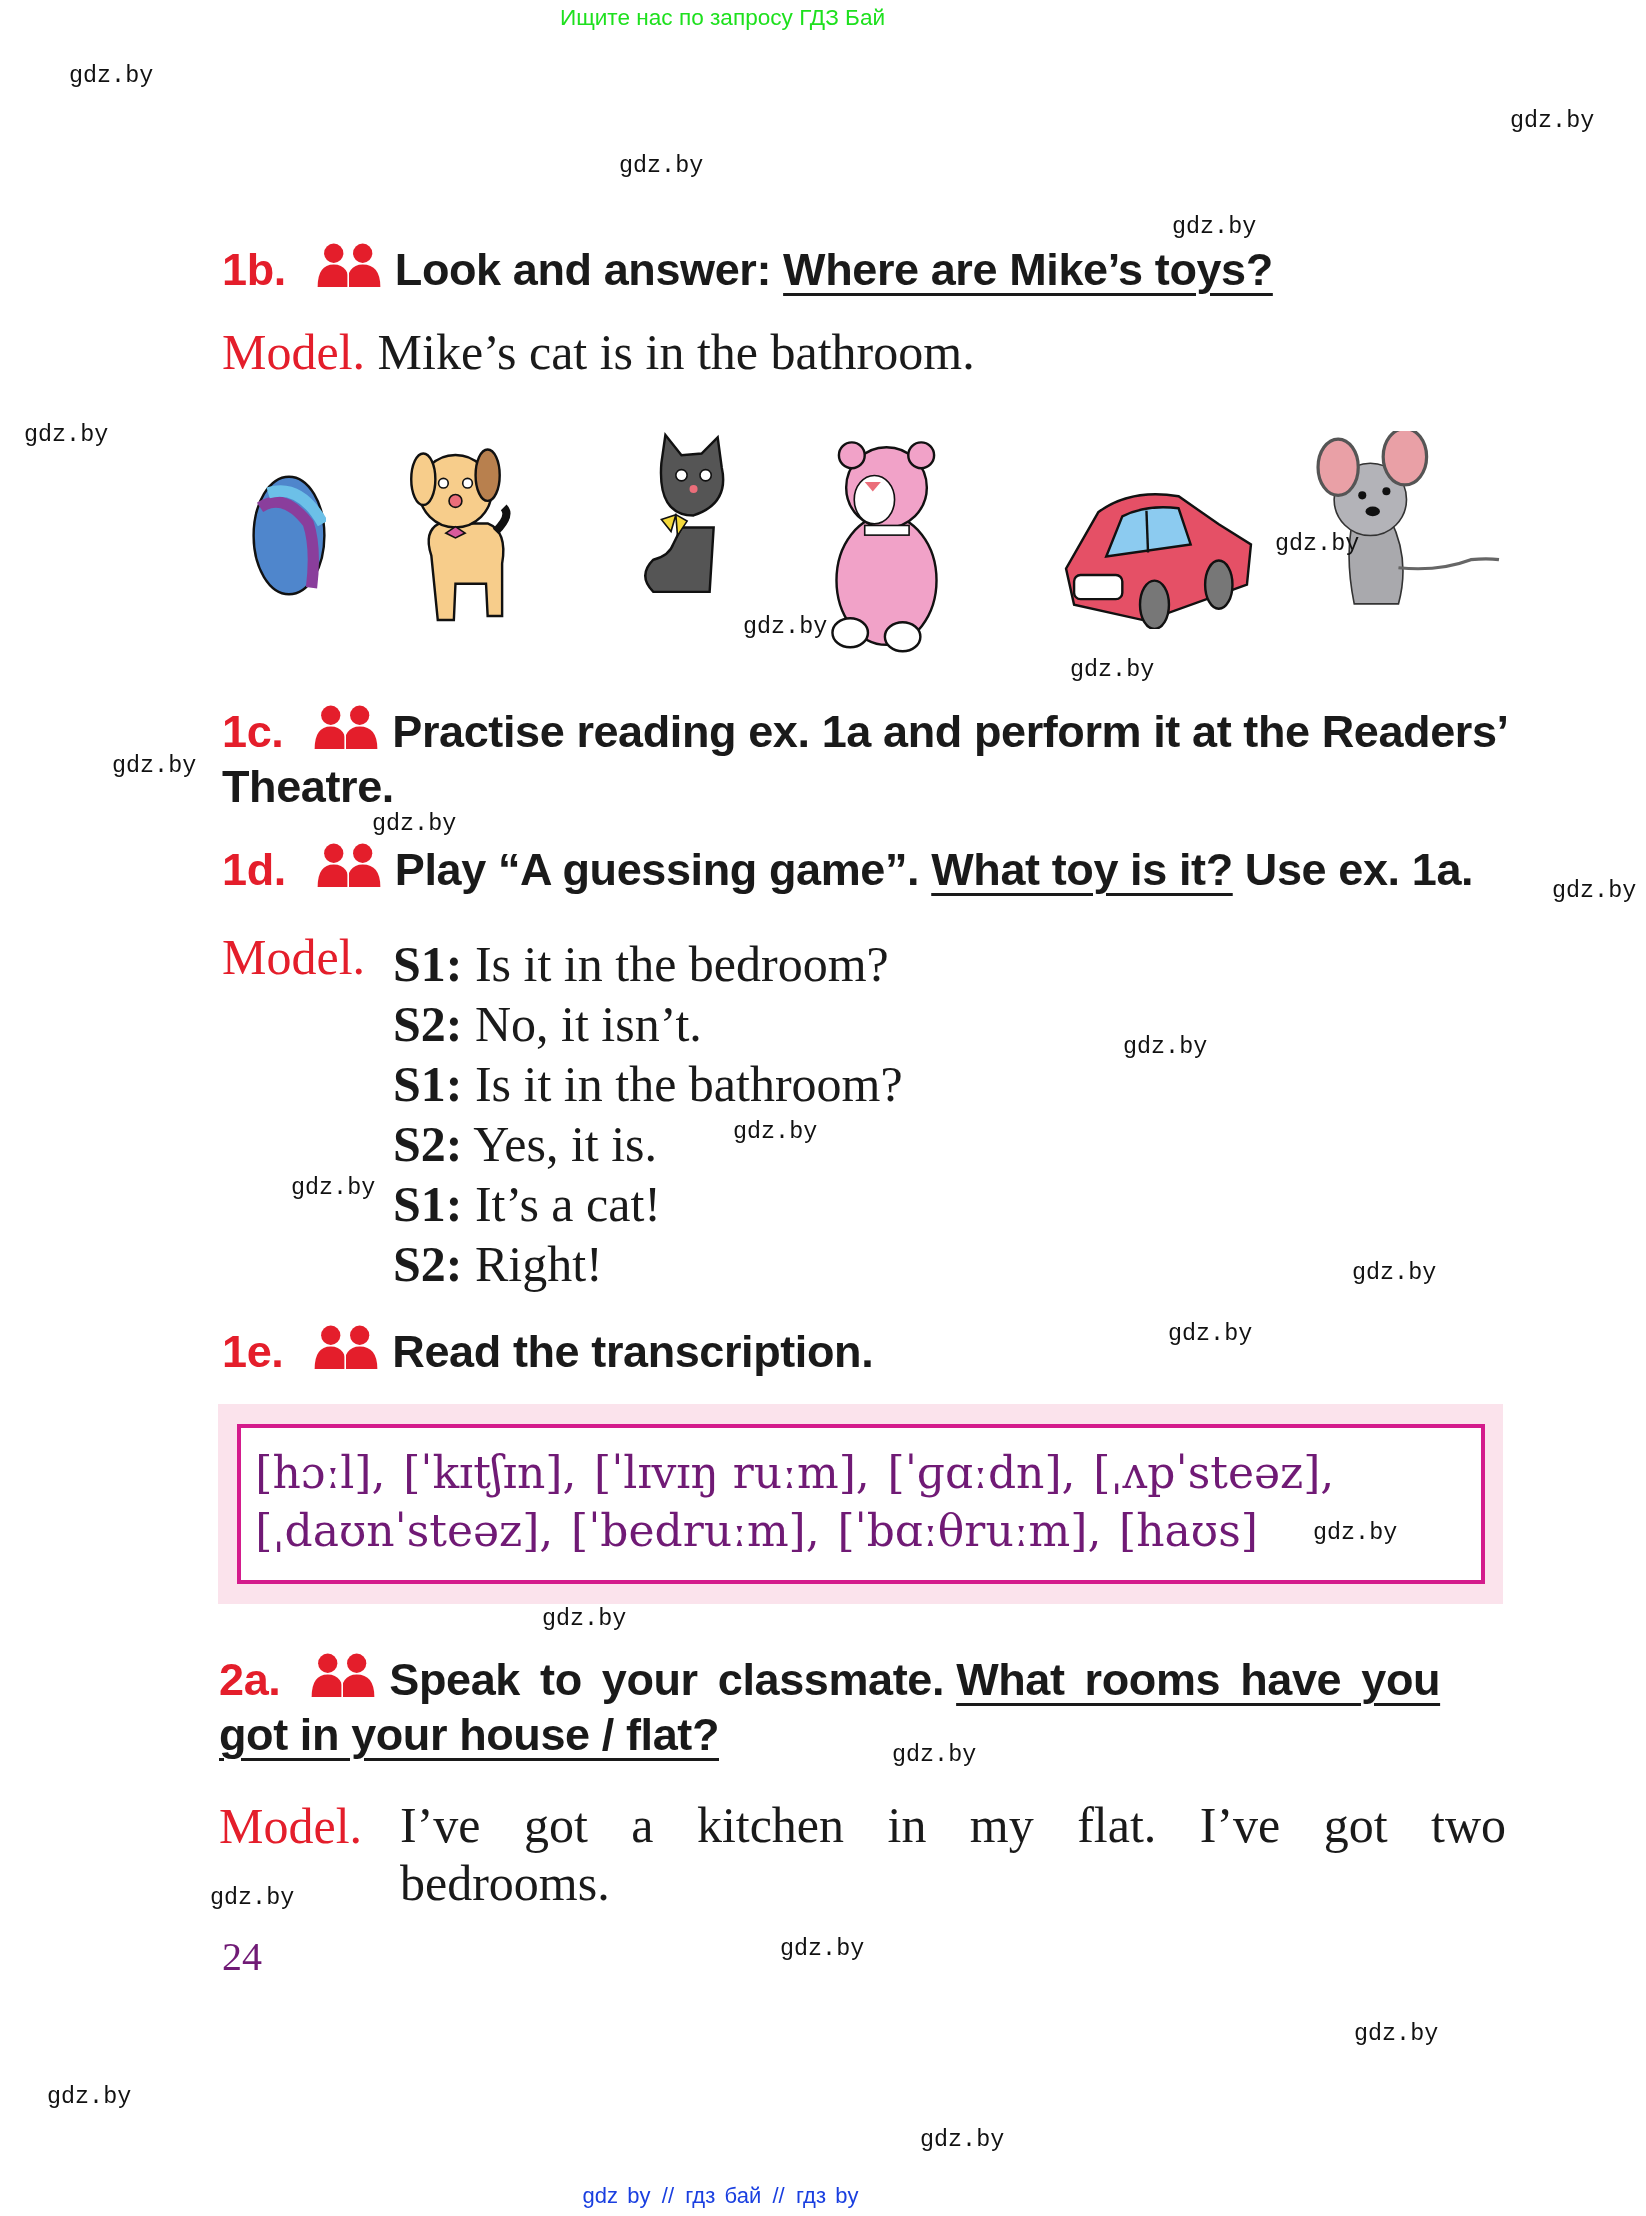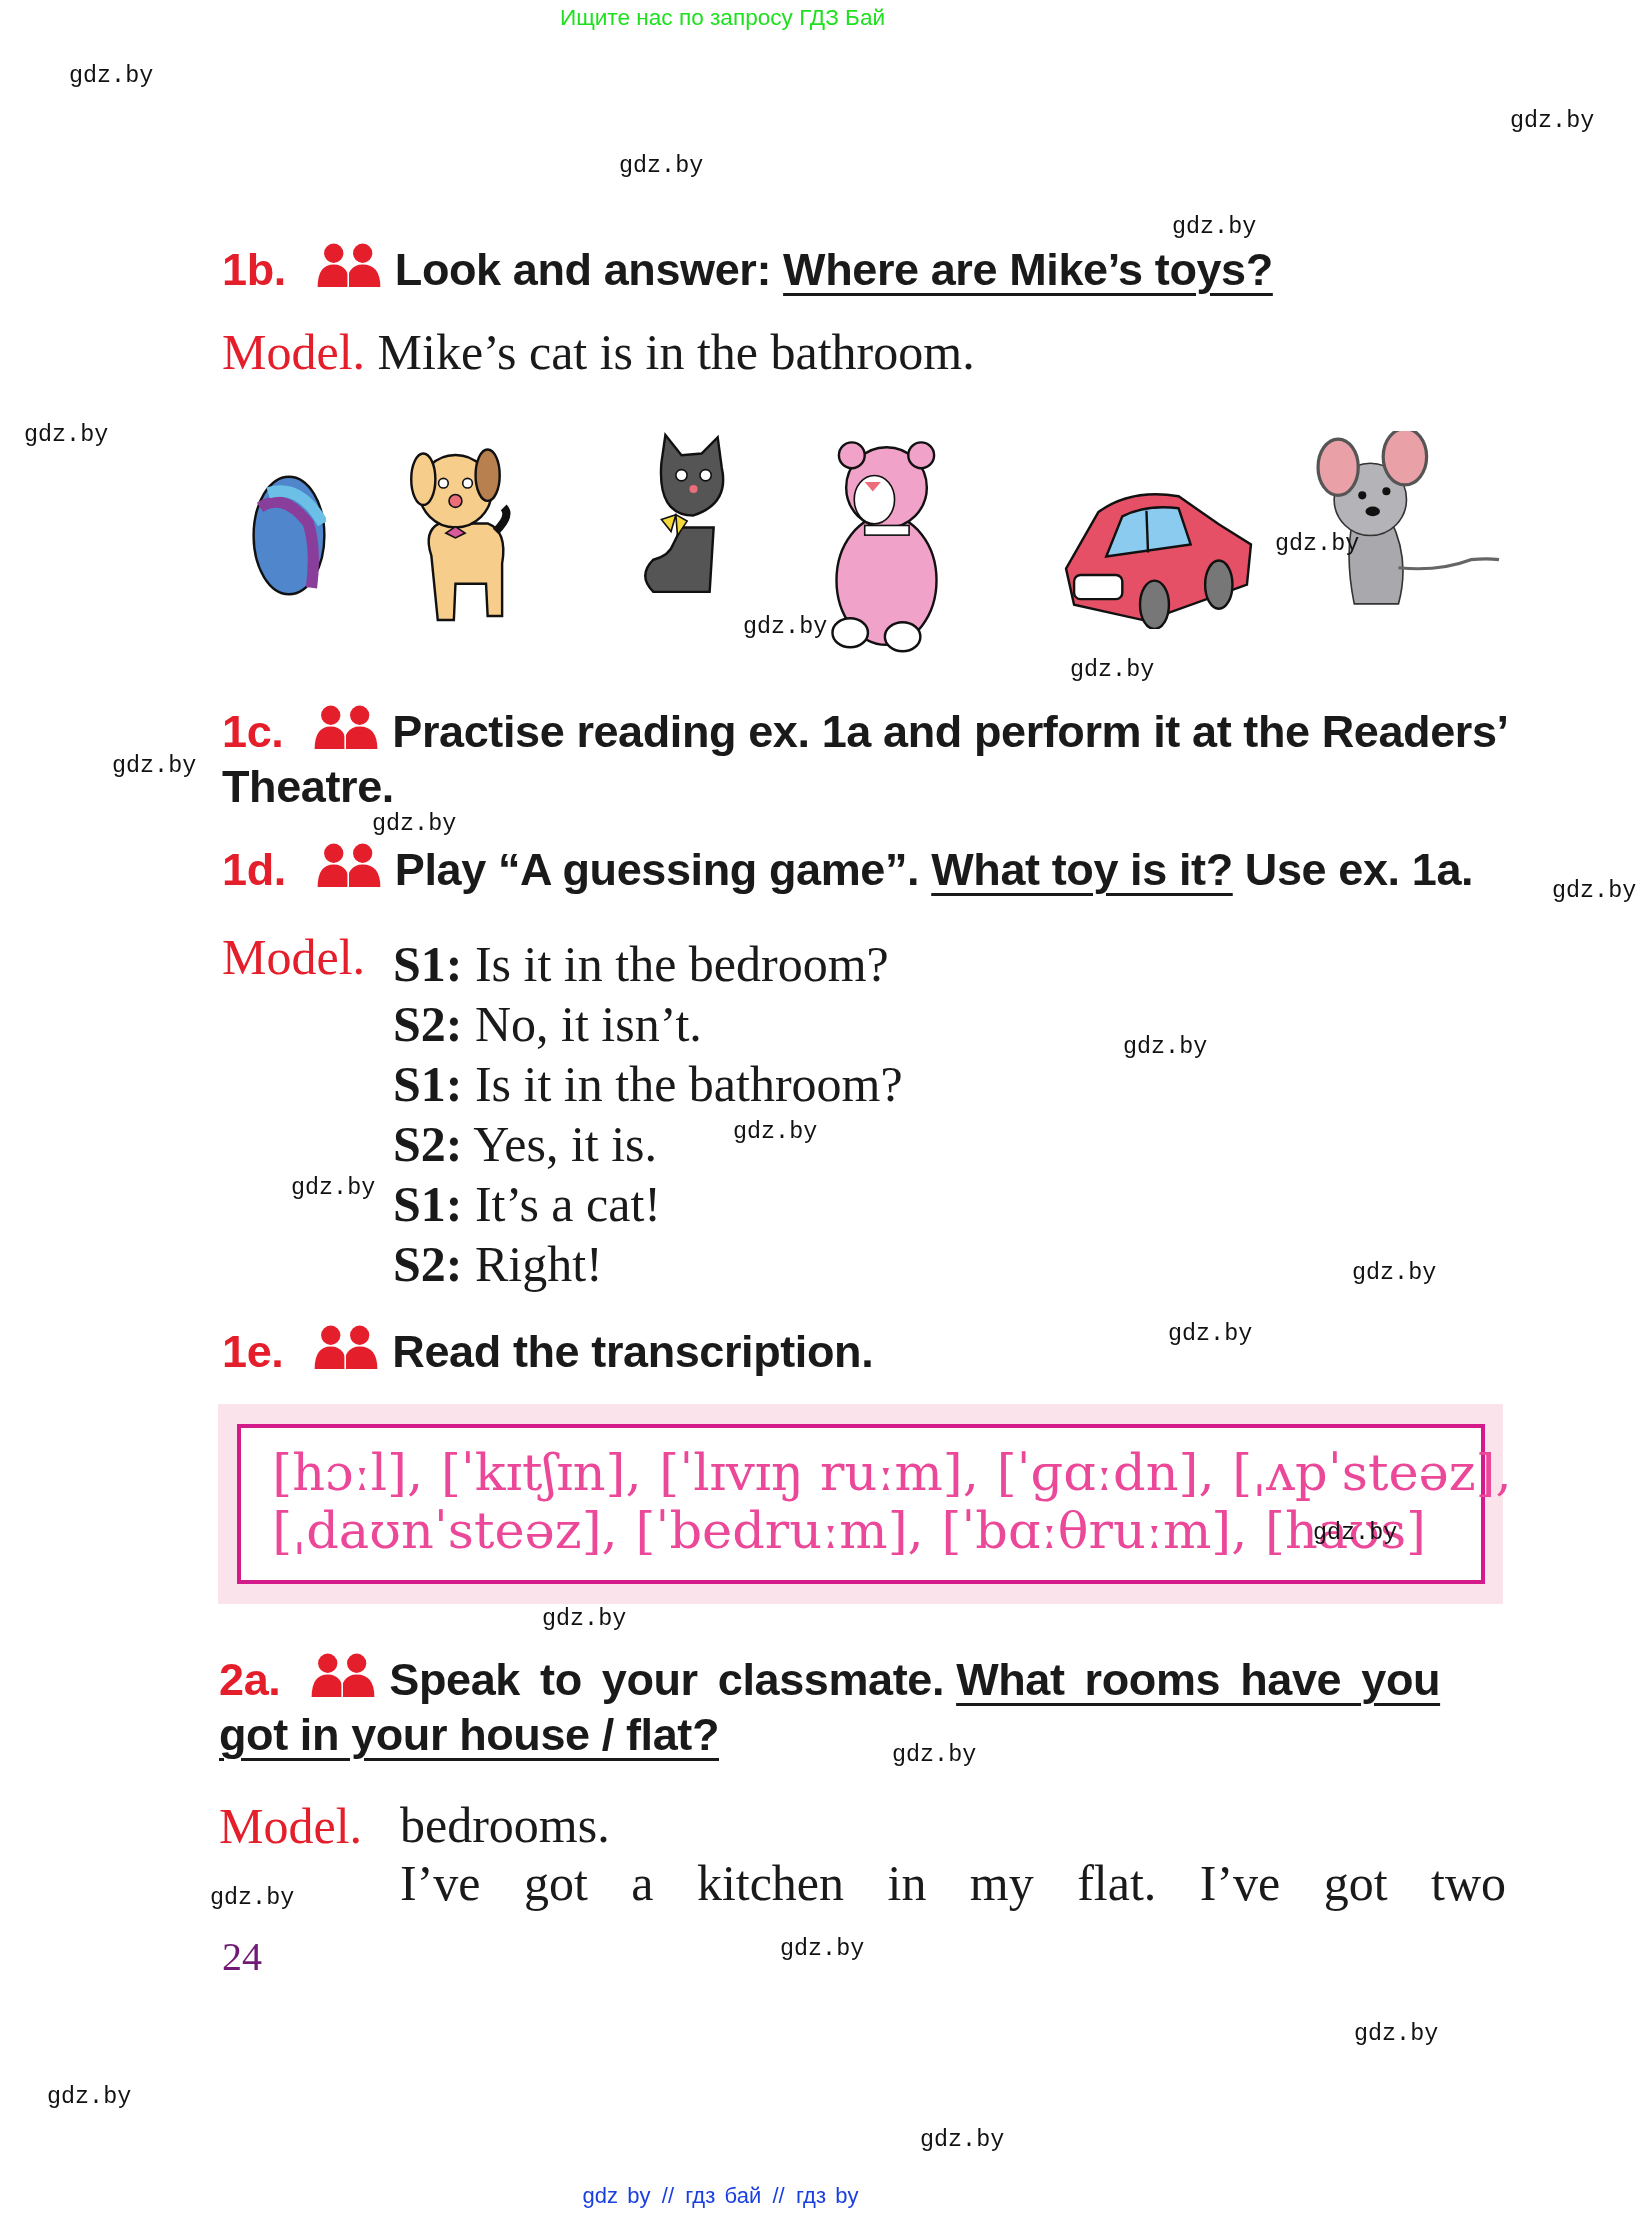--- a/index.html
+++ b/index.html
@@ -47,23 +47,23 @@
   .toy { position: absolute; }
 
   .tbox-outer {
     top: 1404px; left: 218px; width: 1285px; height: 200px; background: #FBE3EC;
   }
   .tbox-inner {
     position: absolute; left: 19.3px; top: 20px; width: 1240px; height: 152px;
     border: 4px solid #D41B8C; background: #ffffff;
   }
   .trans {
-    position: absolute; left: 31px; top: 16px; width: 1193px;
-    font-family: "DejaVu Serif", "Liberation Serif", serif; font-size: 51px;
-    color: #ec4899; line-height: 58px; white-space: nowrap;
+    position: absolute; left: 14px; top: 16px; width: 1193px;
+    font-family: "DejaVu Serif", "Liberation Serif", serif; font-size: 44px;
+    color: #701a75; line-height: 58px; white-space: nowrap;
   }
   .trans span { margin-right: 17.7px; }
 
   .pageno {
     top: 1933px; left: 222px;
     font-family: "Liberation Serif", serif; font-size: 40px; color: #701a75;
   }
 </style>
 </head>
 <body>
@@ -230,22 +230,22 @@
   <span class="num">2a.</span><svg class="pair-icon" viewBox="0 0 82 56" width="66" height="45">
       <use href="#pair"></use>
     </svg><span style="word-spacing:8px">Speak to your classmate.</span>
   <span class="u" style="word-spacing:8px">What rooms have you</span><br>
   <span class="u">got in your house / flat?</span>
 </div>
 <div class="abs serif" style="left:219px;top:1796px;">
   <span class="model">Model.</span>
 </div>
 <div class="abs serif" style="left:400px;top:1796px;width:1106px;line-height:58px;">
+  <div style="text-align:justify;text-align-last:justify;word-spacing:6.4px;">I’ve got a kitchen in my flat. I’ve got two</div>
   <div>bedrooms.</div>
-  <div style="text-align:justify;text-align-last:justify;word-spacing:6.4px;">I’ve got a kitchen in my flat. I’ve got two</div>
 </div>
 
 <div class="abs pageno">24</div>
 
 <div class="abs footer">
   <span>gdz by</span><span class="sep">//</span><span>гдз бай</span><span class="sep">//</span><span>гдз by</span>
 </div>
 
 
 </body></html>

